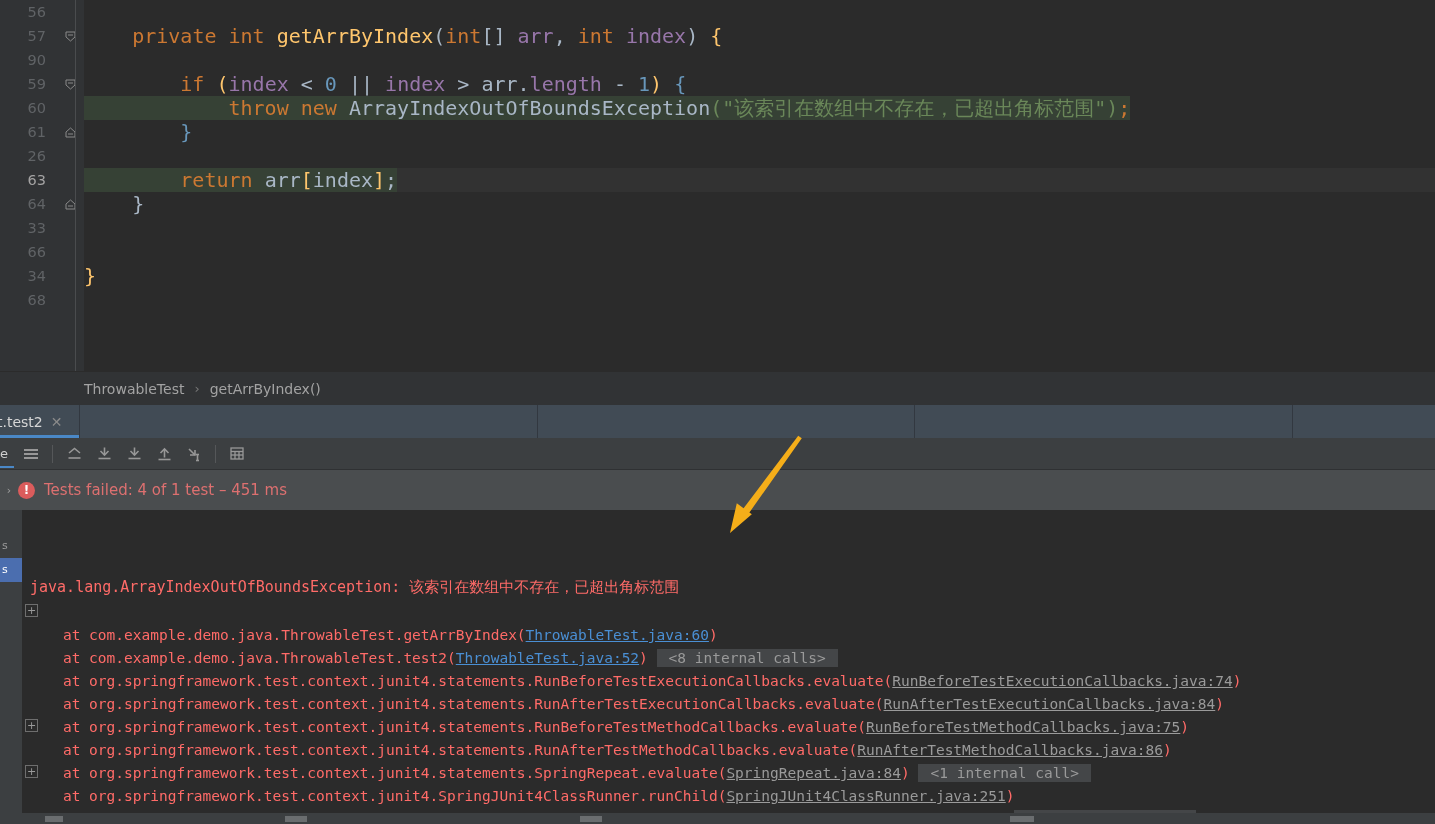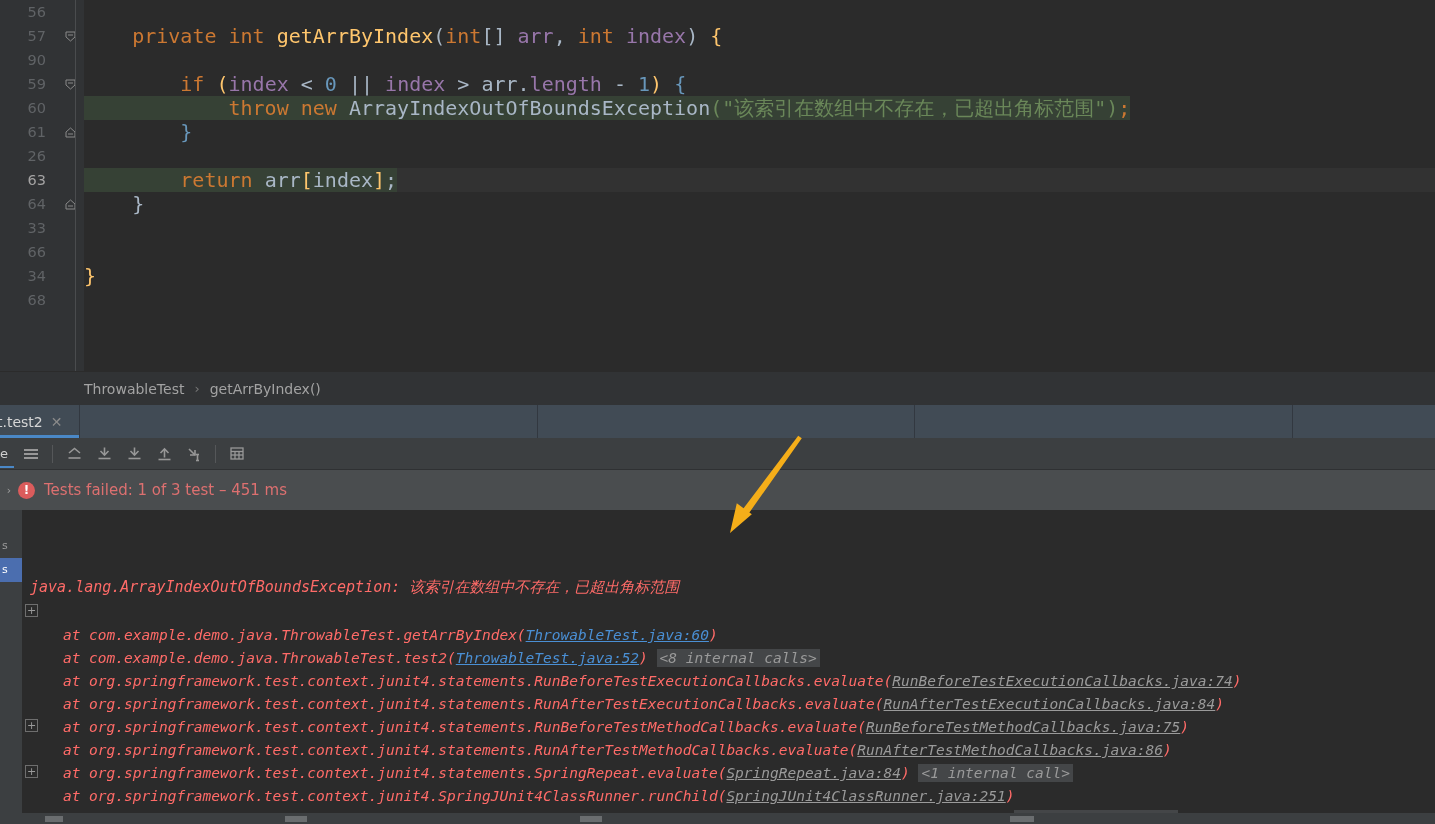--- a/index.html
+++ b/index.html
@@ -214,29 +214,29 @@
     position: absolute;
     left: 3px;
     width: 13px; height: 13px;
     border: 1px solid #6e6e6e;
     color: #9a9a9a;
     font-family: "DejaVu Sans", sans-serif;
     font-size: 11px;
     line-height: 11px;
     text-align: center;
   }
-  .crow { height: 23px; line-height: 23px; padding-left: 6px; font-style: italic; }
+  .crow { height: 23px; line-height: 23px; padding-left: 6px; }
   .exc { color: #ff6b68; font-size: 15px; }
   .st  { color: #ff6b68; }
   .lnk { color: #4a8fd4; text-decoration: underline; }
   .lnk2 { color: #9a9a9a; text-decoration: underline; text-align: center; }
   .internal {
     color: #9a9a9a;
     background: #444648;
-    padding: 1px 3px;
+    padding: 1px 12px;
   }
 
   
   #bottomstrip {
     position: absolute; left: 0; top: 813px;
     width: 1435px; height: 11px;
     background: #3c3f41;
   }
   #bottomstrip .chip {
     position: absolute;
@@ -392,21 +392,21 @@
               <path d="M10 5.5 v7.5"></path>
               <path d="M2 9 h12"></path>
         </g>
           </svg>
       </div>
     </div>
 
     <div id="statusbar">
       <div class="expand">›</div>
       <div id="err-icon">!</div>
-      <div id="status-text">Tests failed: 1 of 3 test – 451 ms</div>
+      <div id="status-text">Tests failed: 4 of 1 test – 451 ms</div>
     </div>
 
     <div id="treestrip" style="padding-top: 24px;">
         <div class="trow">s</div>
         <div class="trow sel">s</div>
       </div>
 
     <div id="console">
       <div id="console-gut"><div class="plusbox" style="top: 94px;">+</div><div class="plusbox" style="top: 209px;">+</div><div class="plusbox" style="top: 255px;">+</div></div>
     <div style="height: 18px;"></div><div class="crow exc" style="padding-left: 8px;">java.lang.ArrayIndexOutOfBoundsException: 该索引在数组中不存在，已超出角标范围</div><div style="height: 25px;"></div><div class="crow"><span class="st">    at com.example.demo.java.ThrowableTest.getArrByIndex(</span><span class="lnk">ThrowableTest.java:60</span><span class="st">)</span></div><div class="crow"><span class="st">    at com.example.demo.java.ThrowableTest.test2(</span><span class="lnk">ThrowableTest.java:52</span><span class="st">)</span><span> </span><span class="internal">&lt;8 internal calls&gt;</span></div><div class="crow"><span class="st">    at org.springframework.test.context.junit4.statements.RunBeforeTestExecutionCallbacks.evaluate(</span><span class="lnk2">RunBeforeTestExecutionCallbacks.java:74</span><span class="st">)</span></div><div class="crow"><span class="st">    at org.springframework.test.context.junit4.statements.RunAfterTestExecutionCallbacks.evaluate(</span><span class="lnk2">RunAfterTestExecutionCallbacks.java:84</span><span class="st">)</span></div><div class="crow"><span class="st">    at org.springframework.test.context.junit4.statements.RunBeforeTestMethodCallbacks.evaluate(</span><span class="lnk2">RunBeforeTestMethodCallbacks.java:75</span><span class="st">)</span></div><div class="crow"><span class="st">    at org.springframework.test.context.junit4.statements.RunAfterTestMethodCallbacks.evaluate(</span><span class="lnk2">RunAfterTestMethodCallbacks.java:86</span><span class="st">)</span></div><div class="crow"><span class="st">    at org.springframework.test.context.junit4.statements.SpringRepeat.evaluate(</span><span class="lnk2">SpringRepeat.java:84</span><span class="st">)</span><span> </span><span class="internal">&lt;1 internal call&gt;</span></div><div class="crow"><span class="st">    at org.springframework.test.context.junit4.SpringJUnit4ClassRunner.runChild(</span><span class="lnk2">SpringJUnit4ClassRunner.java:251</span><span class="st">)</span></div><div class="crow"><span class="st">    at org.springframework.test.context.junit4.SpringJUnit4ClassRunner.runChild(</span><span class="lnk2">SpringJUnit4ClassRunner.java:97</span><span class="st">)</span><span> </span><span class="internal">&lt;5 internal calls&gt;</span></div></div>

